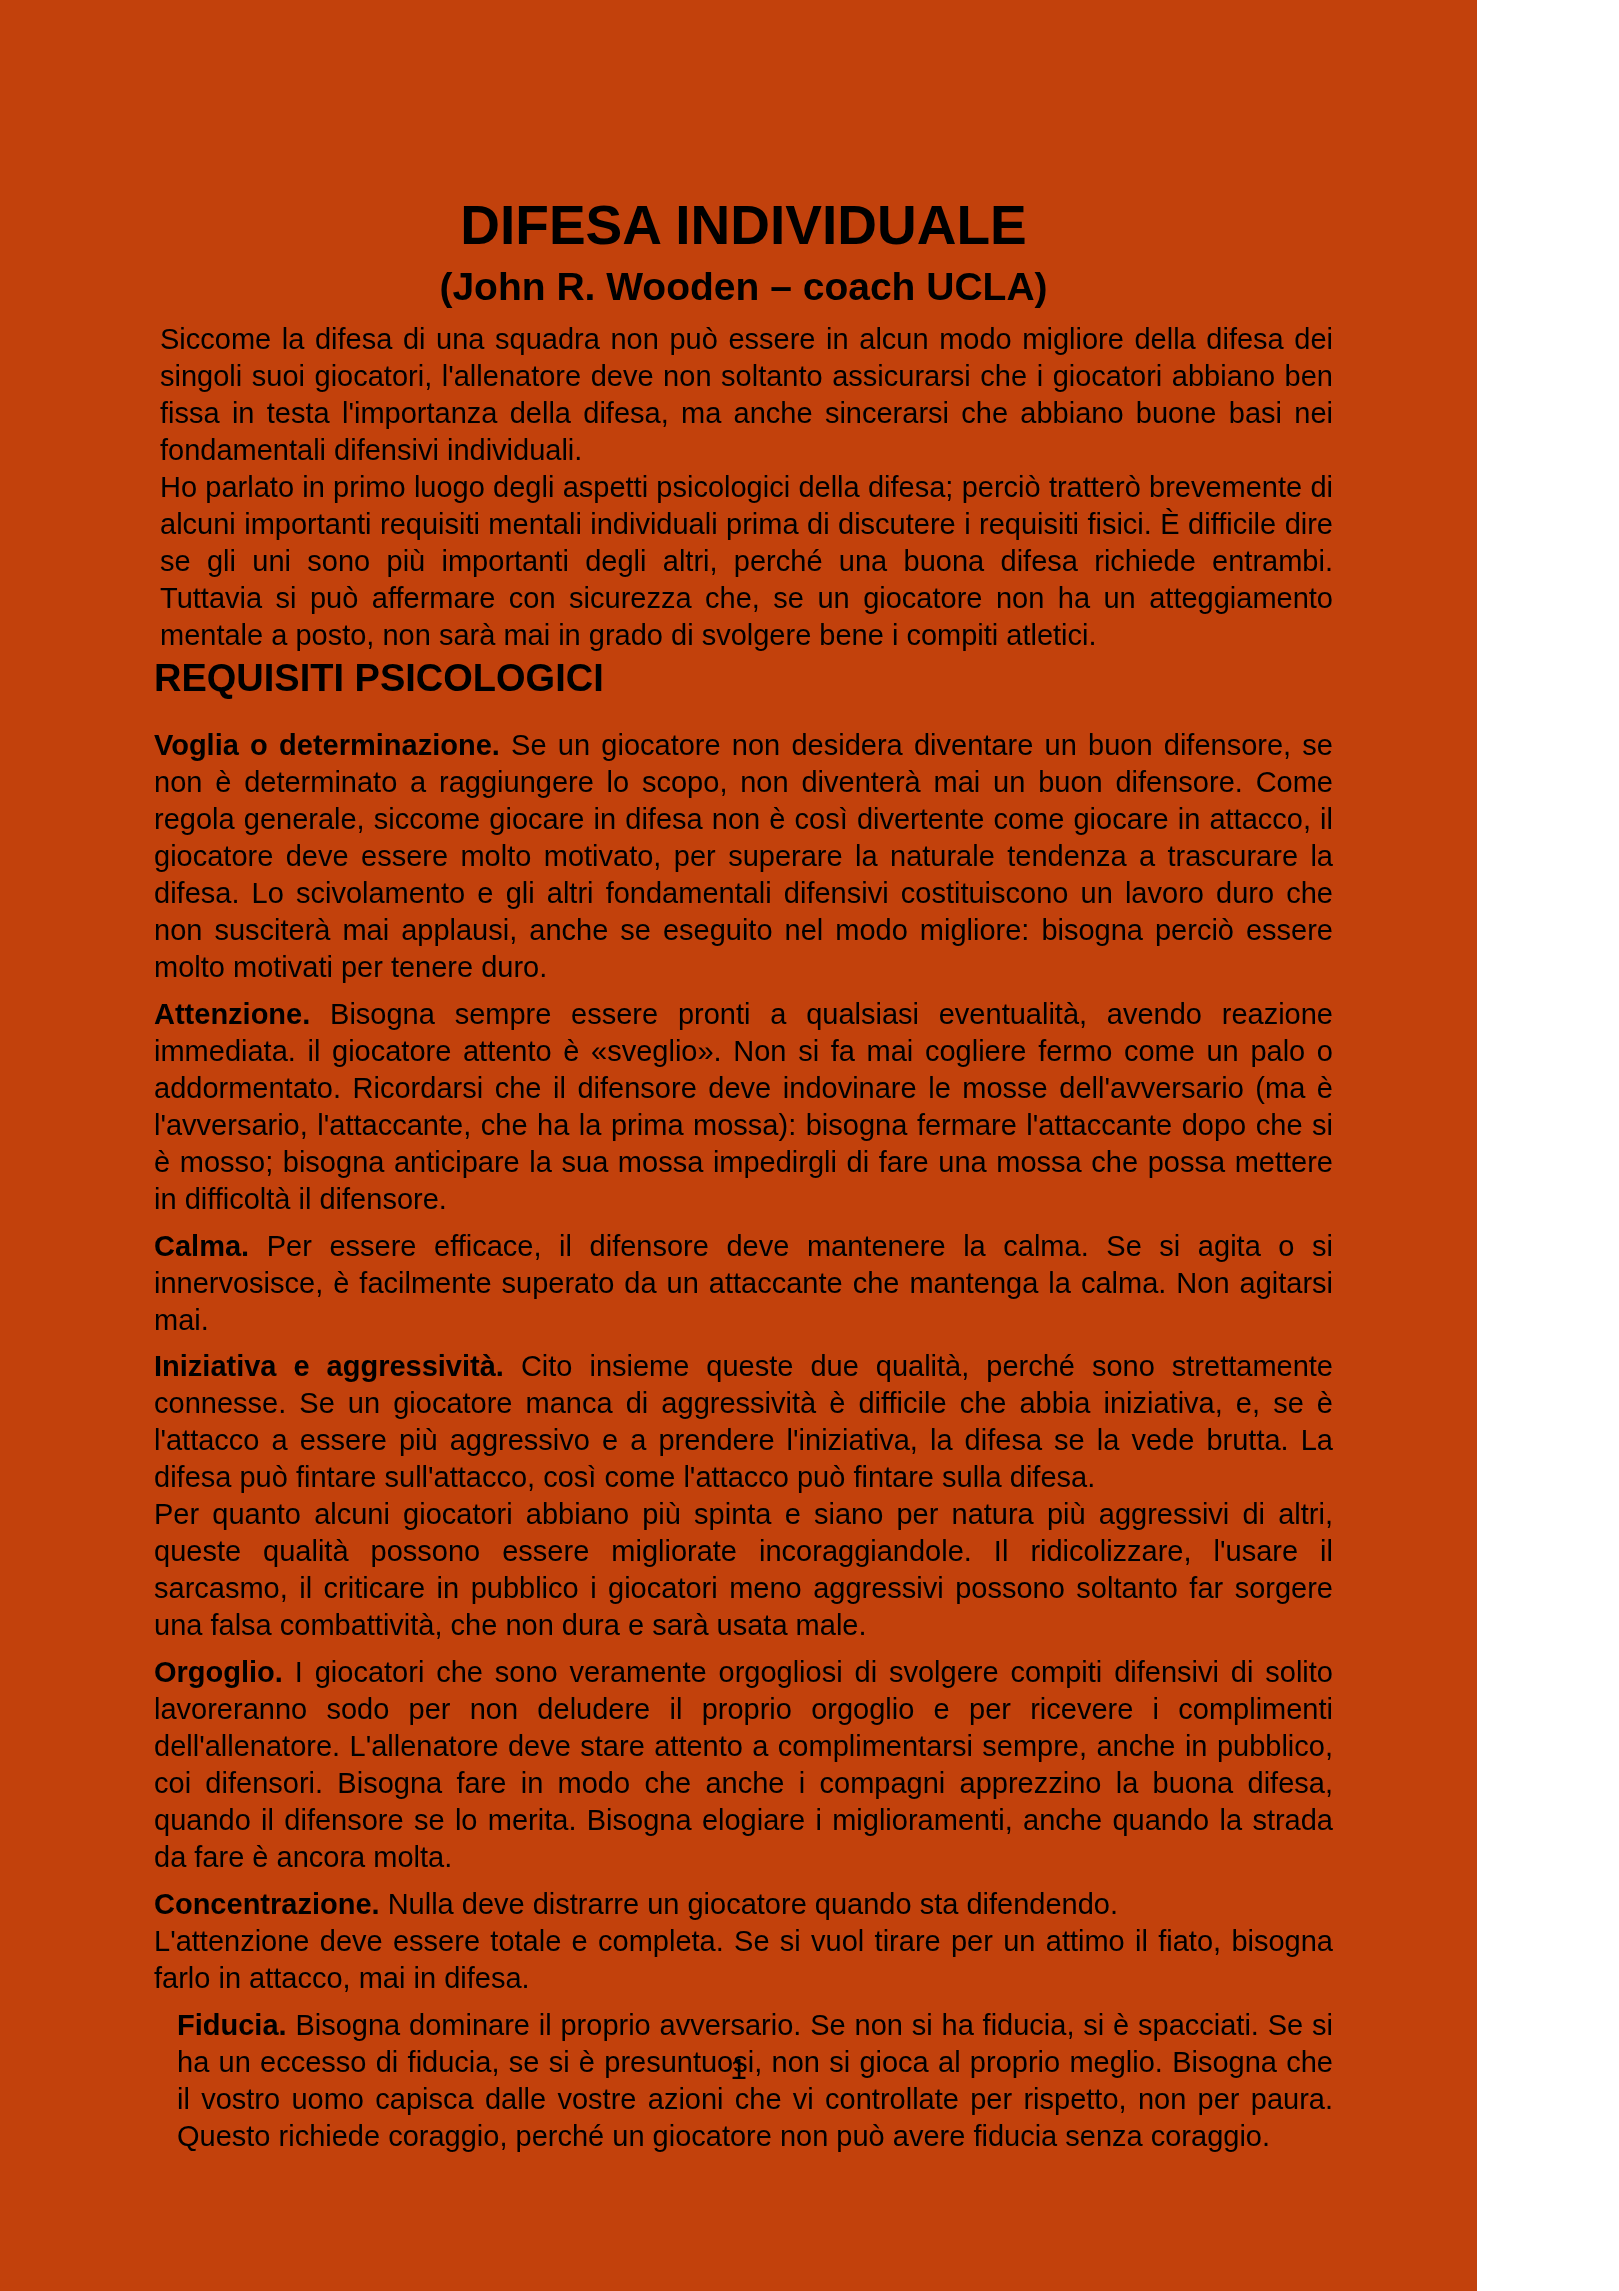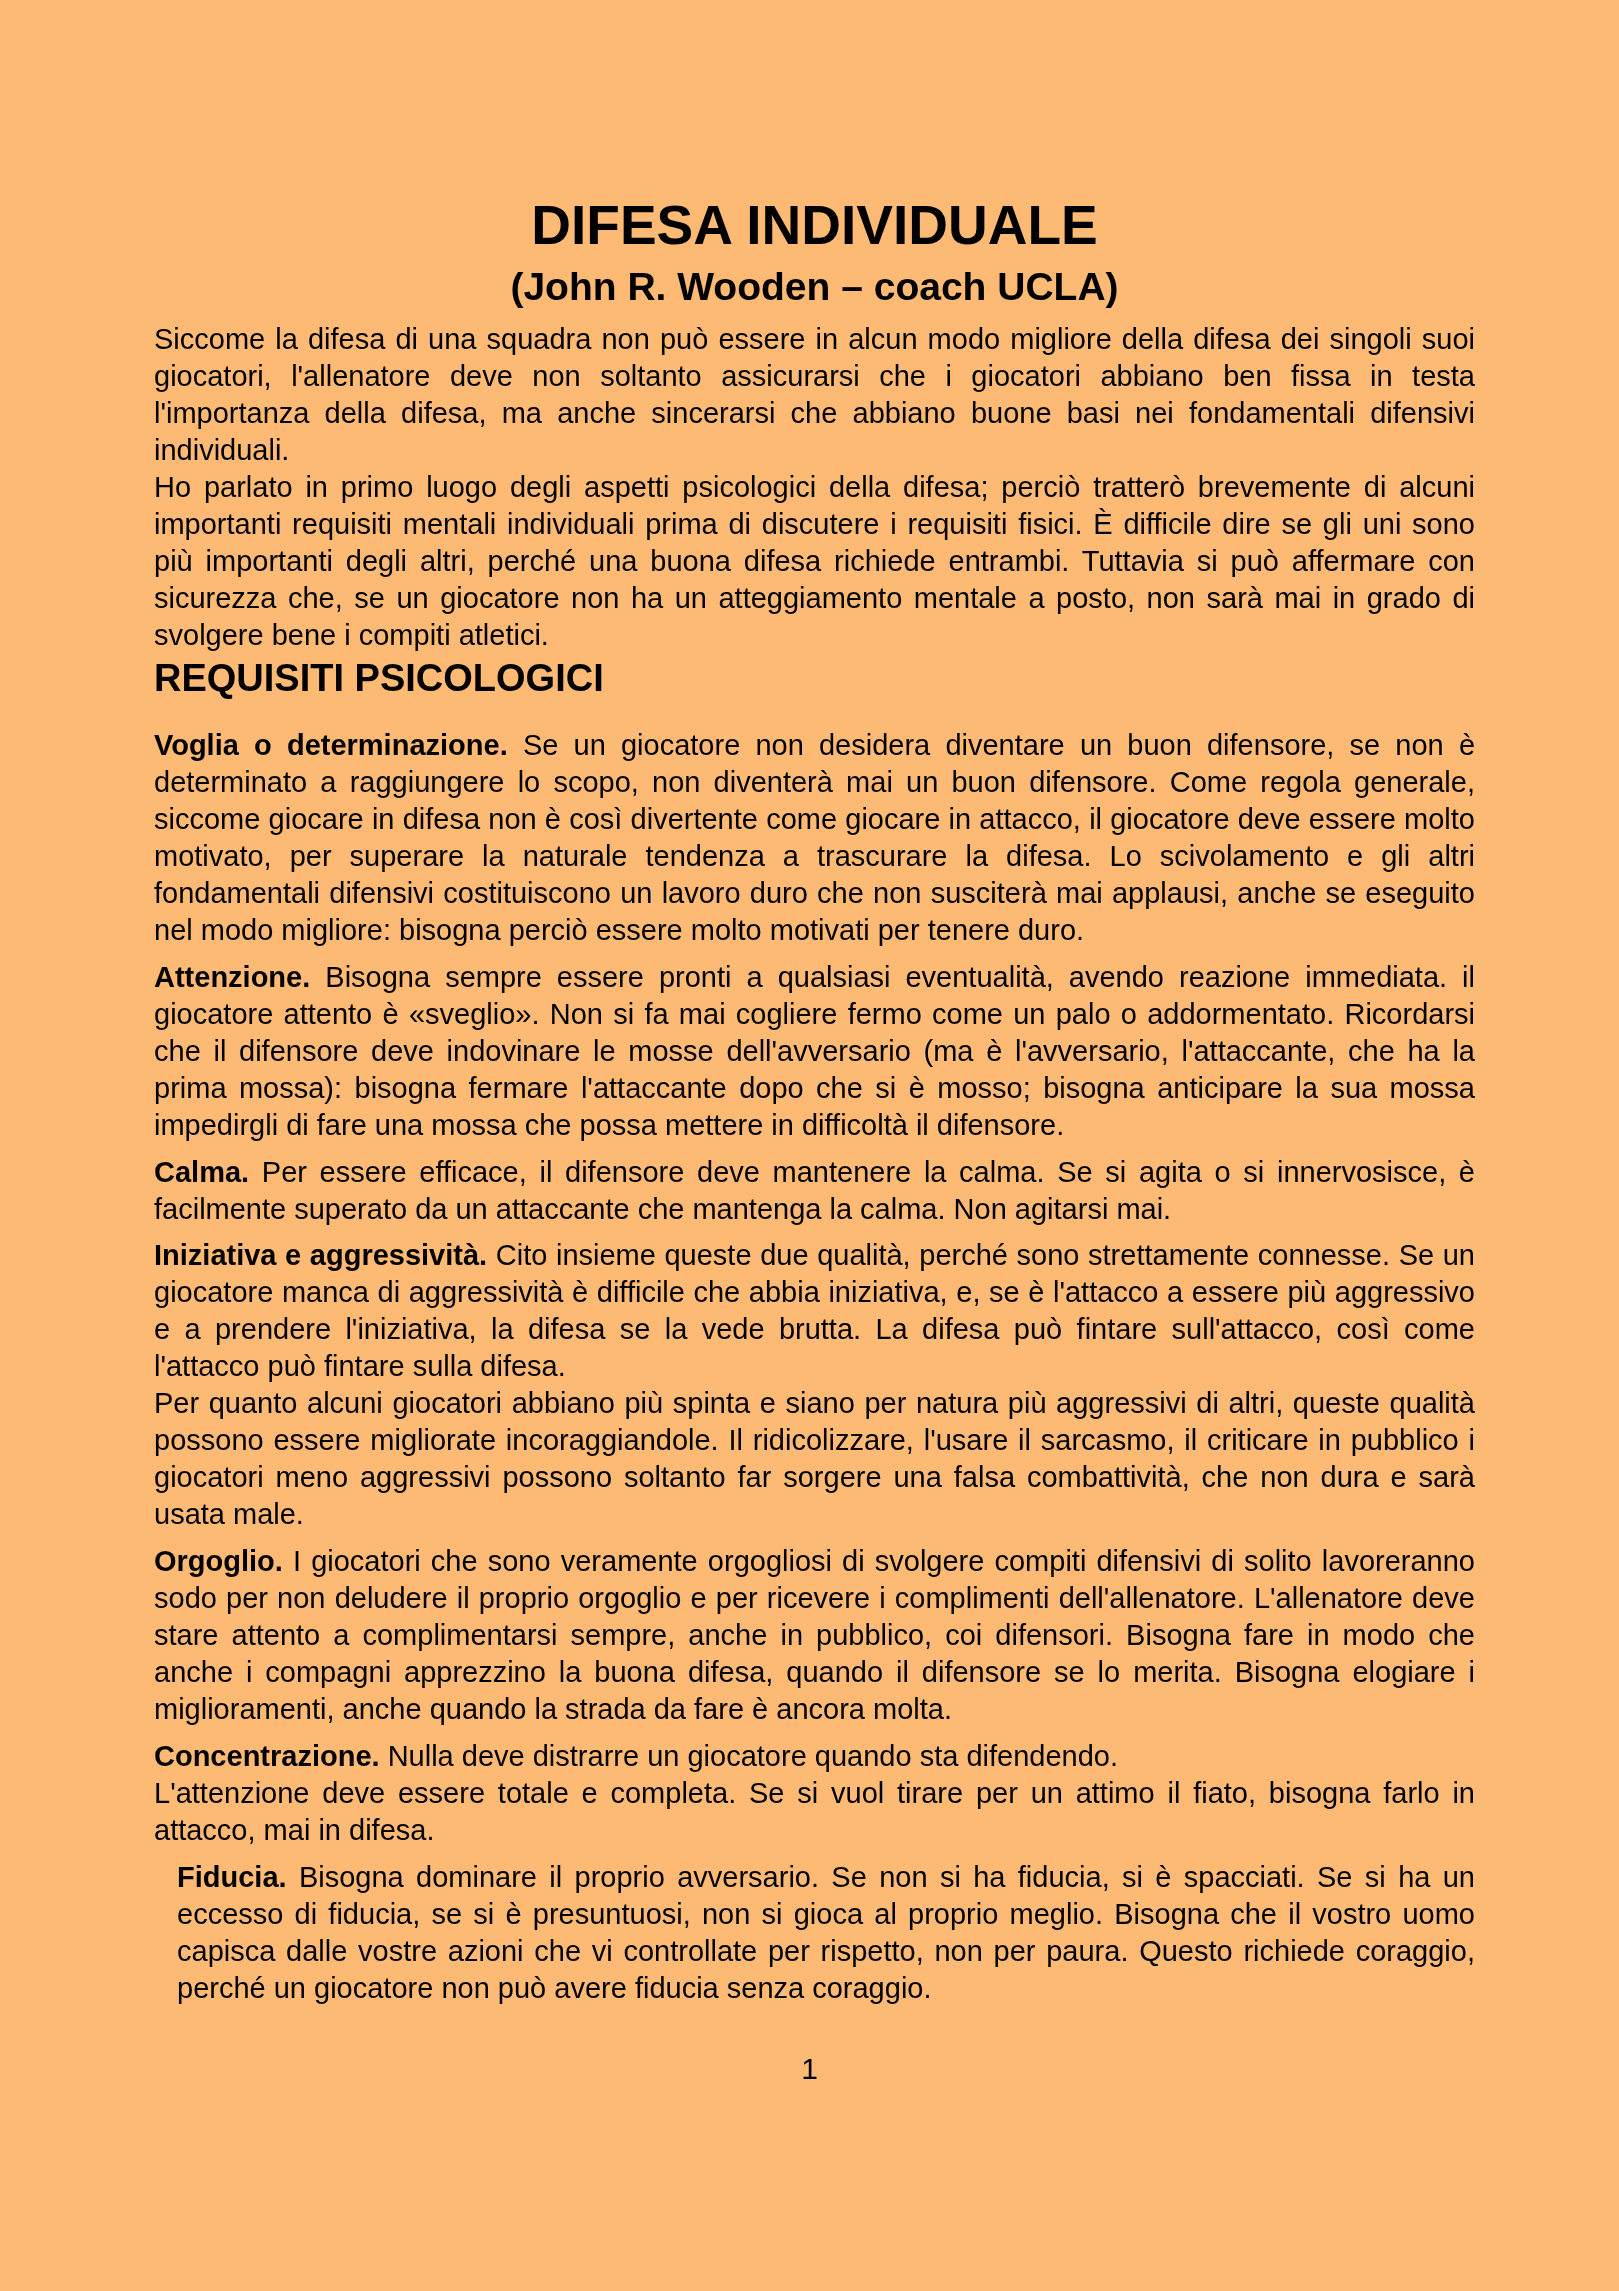--- a/index.html
+++ b/index.html
@@ -1,22 +1,22 @@
 <!DOCTYPE html>
 <html lang="it"><head>
 <meta charset="utf-8">
 <title>Difesa Individuale</title>
 <style>
   * { margin: 0; padding: 0; box-sizing: border-box; }
   html, body { background: #ffffff; }
   .page {
     position: relative;
-    width: 1619px;
+    width: 1477px;
     height: 2292px;
-    background: #fdba74;
+    background: #c2410c;
     color: #000000;
     font-family: "Liberation Sans", sans-serif;
     overflow: hidden;
   }
   .content {
     padding-left: 154px;
     padding-right: 144px;
   }
   .doc-title {
     margin-top: 194px;
@@ -33,20 +33,21 @@
     line-height: 43px;
     font-weight: bold;
   }
   .body-text {
     font-size: 29px;
     line-height: 37px;
     text-align: justify;
   }
   .intro {
     margin-top: 13.7px;
+    margin-left: 6px;
   }
   .intro p { margin: 0; }
   .section-heading {
     text-align: left;
     font-size: 38px;
     line-height: 45px;
     font-weight: bold;
     margin-top: 2px;
     margin-bottom: 25.5px;
   }

